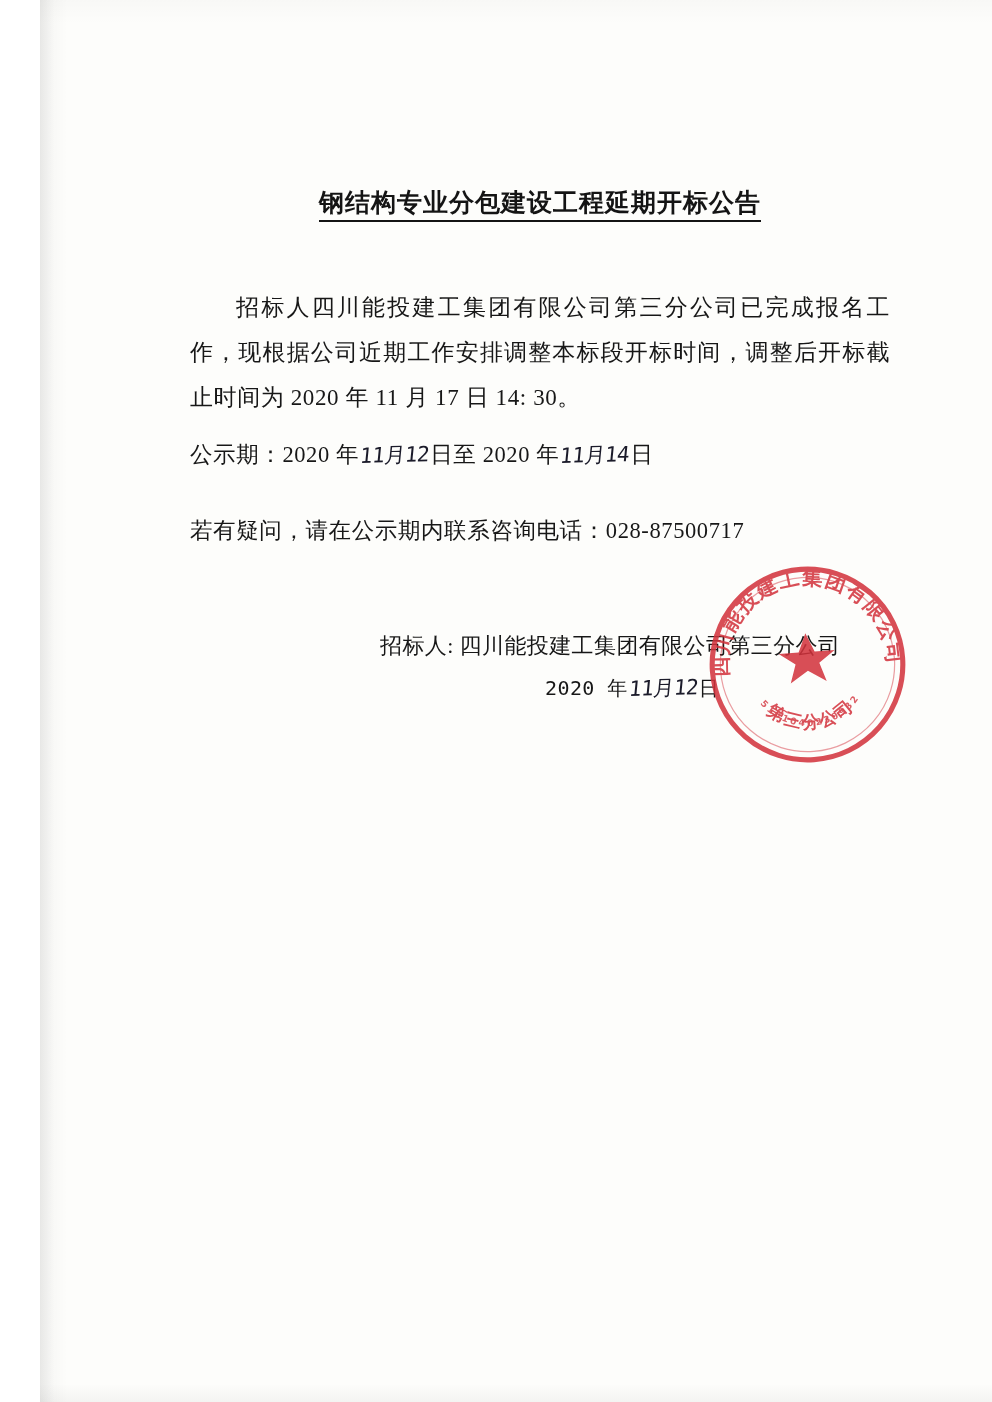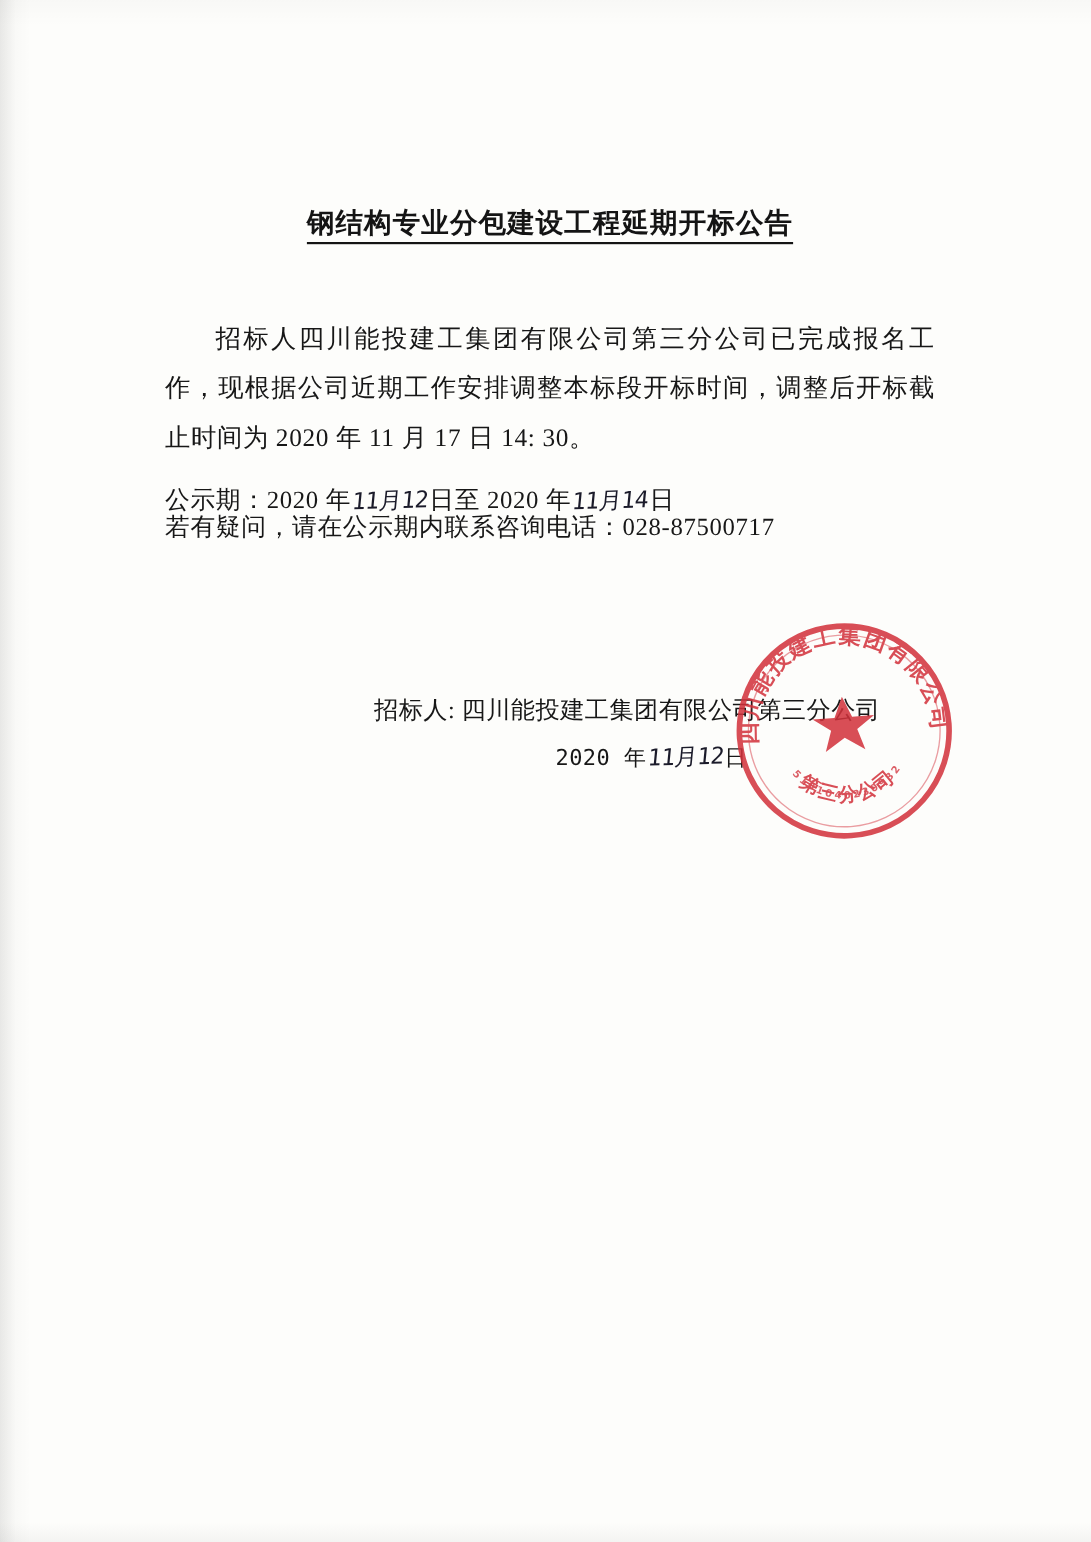--- a/index.html
+++ b/index.html
@@ -17,20 +17,21 @@
   }
 
   
   .page {
     position: absolute;
     inset: 0;
     background:
       linear-gradient(to right, rgba(0,0,0,0.035) 0px, rgba(0,0,0,0.0) 28px),
       linear-gradient(to bottom, rgba(0,0,0,0.02) 0px, rgba(0,0,0,0.0) 24px),
       #fdfdfb;
+    margin-left: 40px;
   }
 
   .doc-body {
     position: absolute;
     left: 150px;
     top: 0;
     width: 700px;
   }
 
   .doc-title {
@@ -71,21 +72,21 @@
     left: 0;
     width: 700px;
     font-size: 22.5px;
     line-height: 45px;
     letter-spacing: 0.6px;
     color: #171717;
     white-space: nowrap;
   }
 
   .line-notice-period { top: 432px; }
-  .line-question { top: 456px; }
+  .line-question { top: 508px; }
 
   
   .hand {
     font-family: "DejaVu Sans Mono", "Liberation Mono", monospace;
     font-size: 21px;
     color: #1b1b2a;
     display: inline-block;
     transform: skewX(-7deg) rotate(-1.5deg);
     letter-spacing: -0.5px;
     padding: 0 1px;

